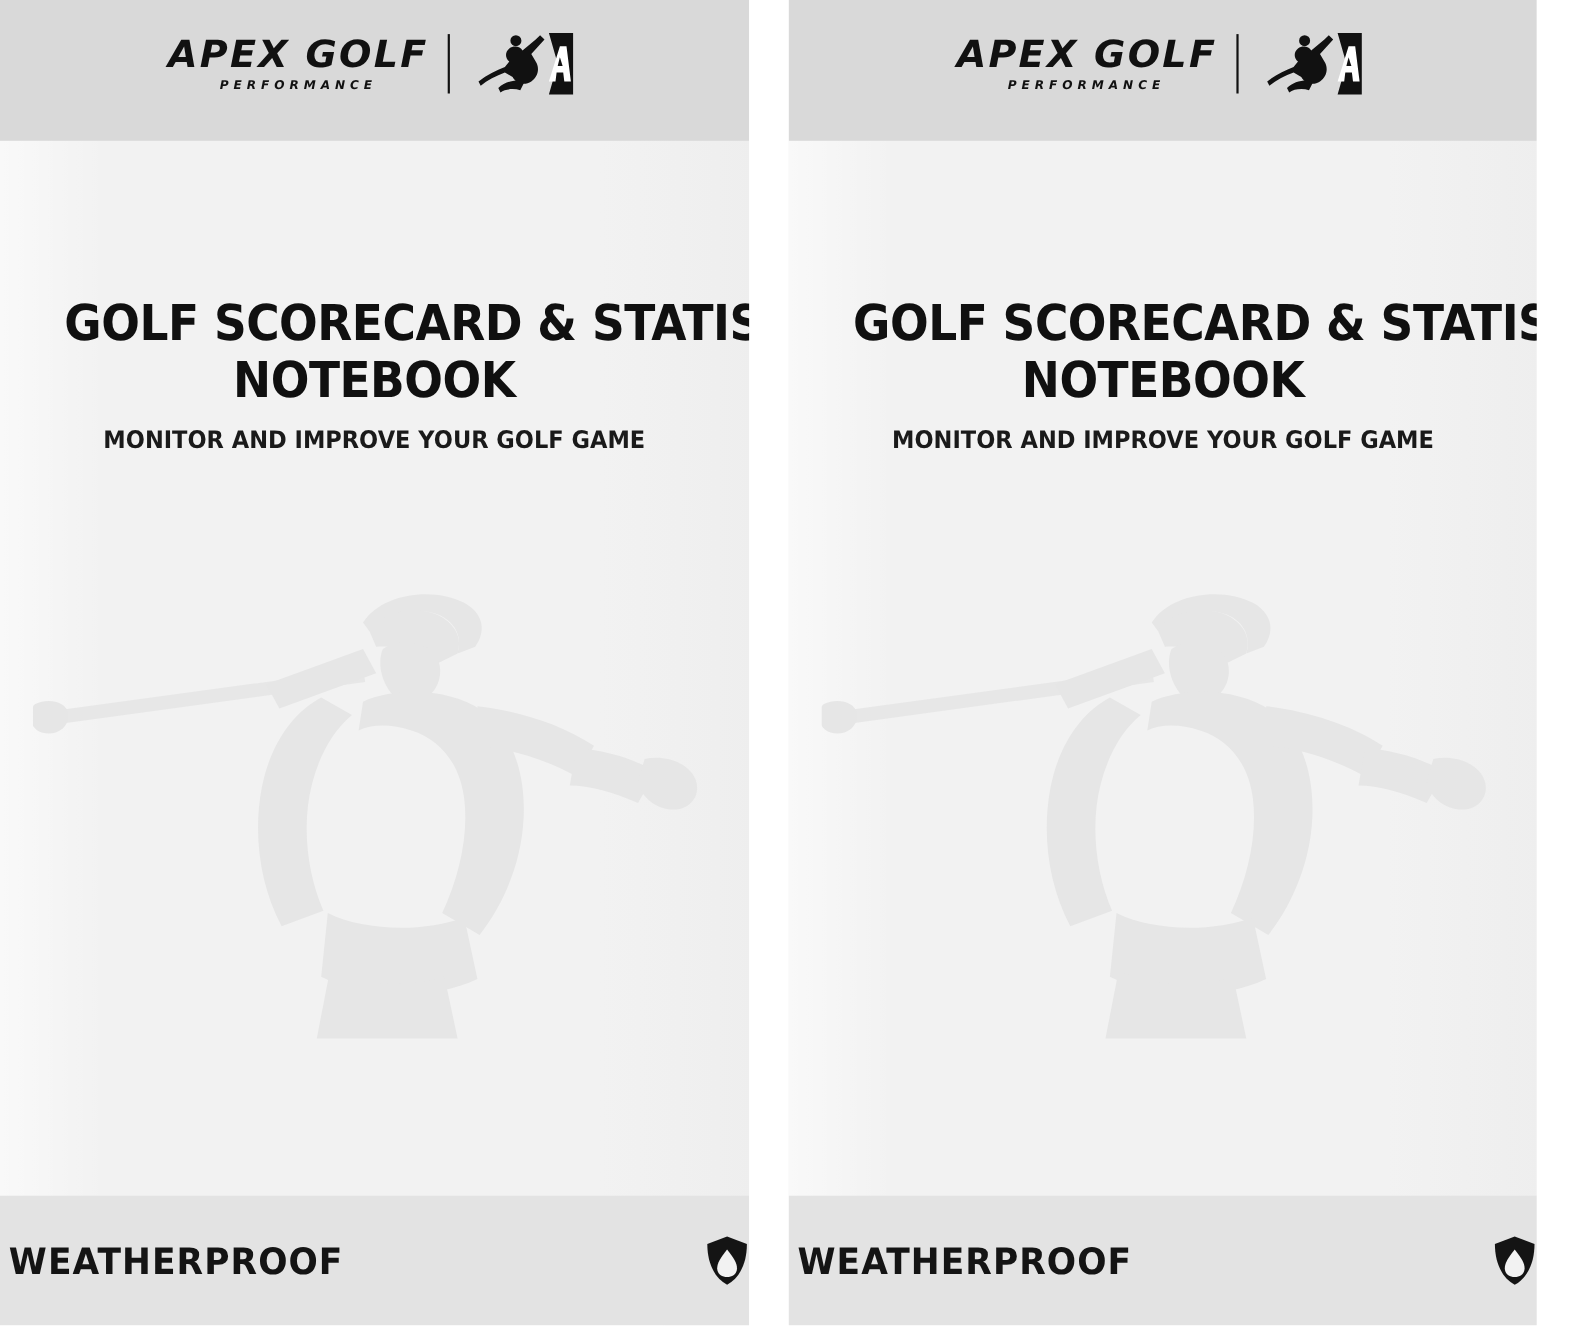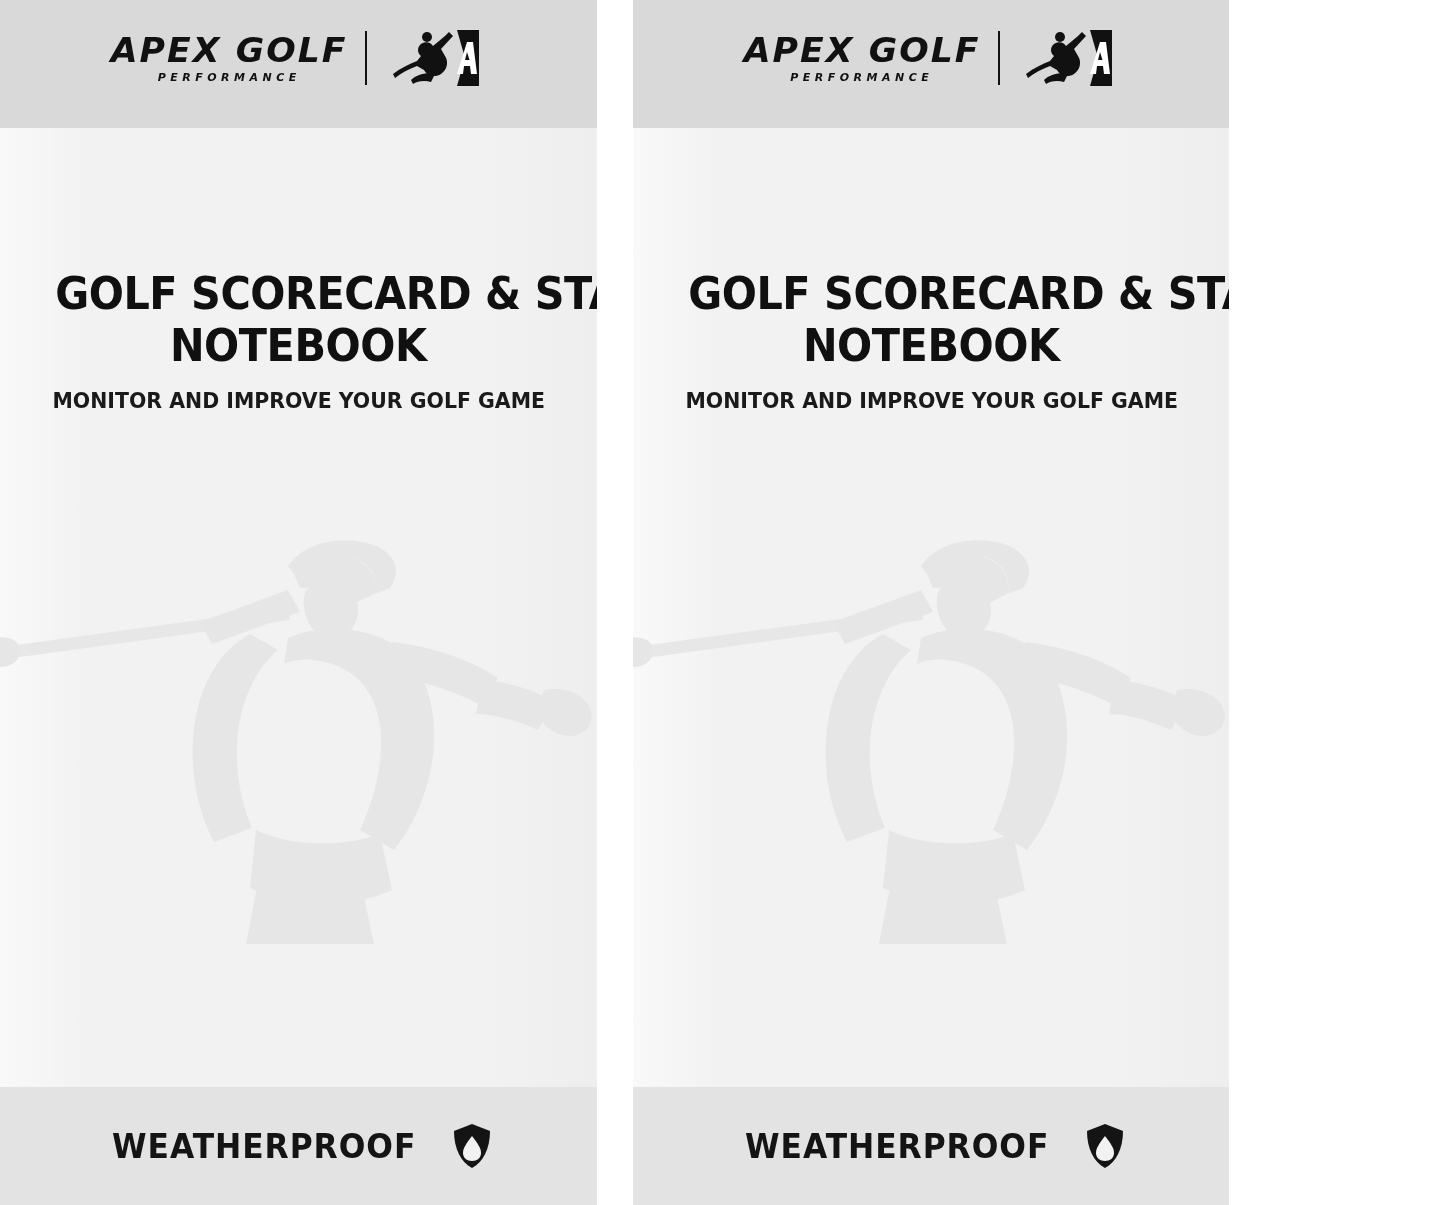--- a/index.html
+++ b/index.html
@@ -8,21 +8,21 @@
     background: #ffffff;
   }
   body {
     width: 1445px;
     height: 1205px;
     font-family: "Liberation Sans", sans-serif;
     overflow: hidden;
   }
   .spread {
     display: flex;
-    width: 1229px;
+    width: 1397px;
     height: 1205px;
     gap: 36px;
     background: #ffffff;
   }
   .cover {
     position: relative;
     width: 704px;
     height: 1205px;
     background: #f2f2f2;
     overflow: hidden;
@@ -144,21 +144,21 @@
 
   
   .bottom-band {
     position: relative;
     z-index: 2;
     margin-top: auto;
     height: 118px;
     background: #e3e3e3;
     display: flex;
     align-items: center;
-    justify-content: center;
+    justify-content: space-between;
     gap: 28px;
     flex: none;
   }
   .weatherproof-text {
     font-family: "DejaVu Sans", sans-serif;
     font-weight: 700;
     font-size: 33px;
     letter-spacing: 1px;
     color: #141414;
     transform: scaleX(0.95);

